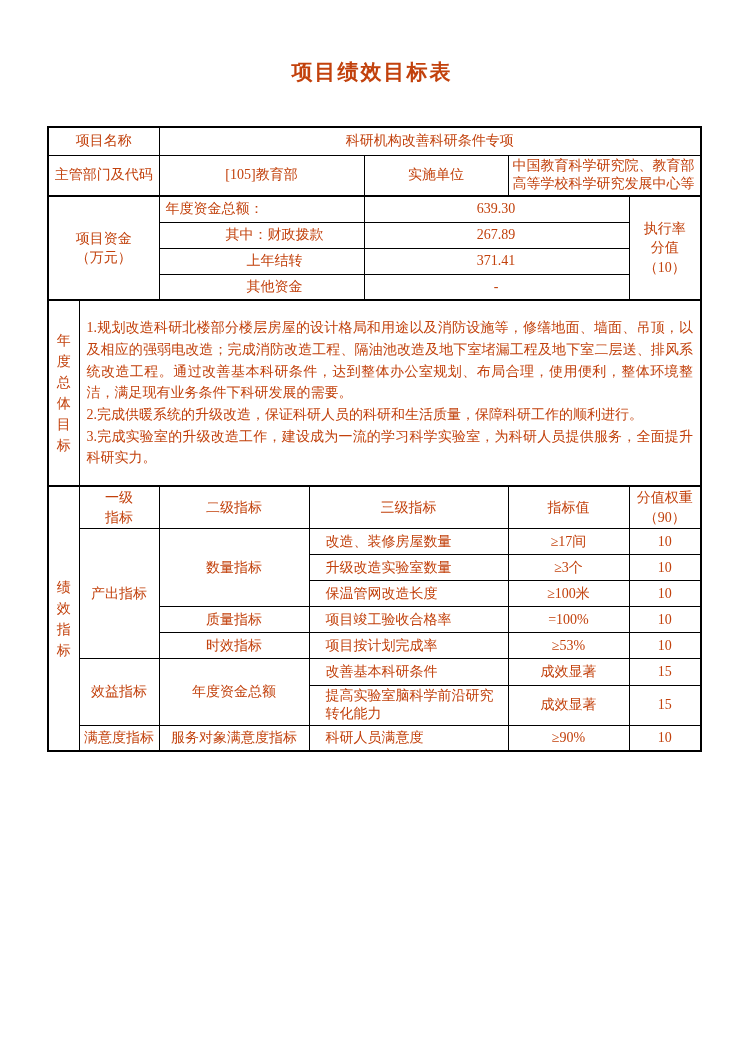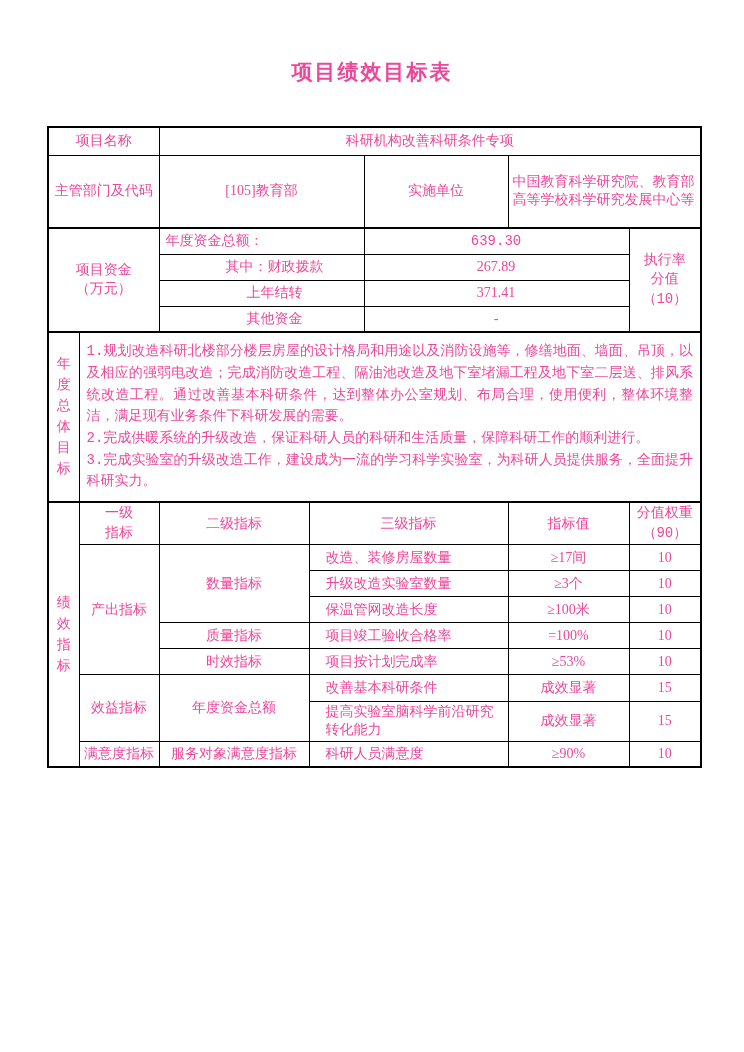--- a/index.html
+++ b/index.html
@@ -1,18 +1,18 @@
 <!DOCTYPE html>
 <html><head>
 <meta charset="utf-8">
 <style>
   * { margin:0; padding:0; box-sizing:border-box; }
   html,body { background:#fff; }
   .page {
-    position:relative; width:744px; height:1036px; background:#fff; color:#ec4899;
+    position:relative; width:744px; height:1036px; background:#fff; color:#c2410c;
     font-family:"Liberation Serif","DejaVu Serif",serif; overflow:hidden;
   }
   .title {
     position:absolute; top:58px; left:0; width:100%; text-align:center;
     font-size:21px; font-weight:bold; letter-spacing:2px;
     font-family:"Liberation Sans","DejaVu Sans",sans-serif;
   }
   .subtitle {
     position:absolute; top:97px; left:0; width:100%; text-align:center; font-size:14px;
   }
@@ -20,28 +20,28 @@
     position:absolute; left:47px; top:126px; width:653px;
     border-collapse:collapse; table-layout:fixed; font-size:14px;
     border:2px solid #000;
   }
   td {
     border:1px solid #000; text-align:center; vertical-align:middle;
     padding:1px 2px; line-height:1.3; word-break:break-word;
   }
   tr.h28{height:28px} tr.h38{height:38px} tr.h26{height:26px}
   tr.h149{height:149px} tr.h41{height:41px} tr.h27{height:27px} tr.h39{height:39px}
-  .sep { border-top:2px solid #000;font-family:Liberation Mono, monospace; }
+  .sep { border-top:2px solid #000; }
   .left { text-align:left; padding-left:6px; }
   .fund-sub { padding-left:28px; }
   .num { text-align:center; padding-right:3px; }
-  .unit-val { text-align:left; padding:17px 4px; line-height:1.35; }
+  .unit-val { text-align:left; padding:1px 4px; line-height:1.35; }
   .vert span { display:inline-block; width:15px; word-break:break-all;
                line-height:1.5; text-align:center; }
-  .goals { text-align:left; padding:8px 7px; vertical-align:top; }
+  .goals { text-align:left; padding:16px 7px; vertical-align:top; }
   .goals div { text-align:justify; line-height:1.55; }
   .l3 { text-align:left; padding-left:16px; }
   .mline div { line-height:1.4; }
   .pageno {
     position:absolute; top:998px; left:0; width:100%; text-align:center; font-size:14px;
   }
 </style>
 </head>
 <body>
 

